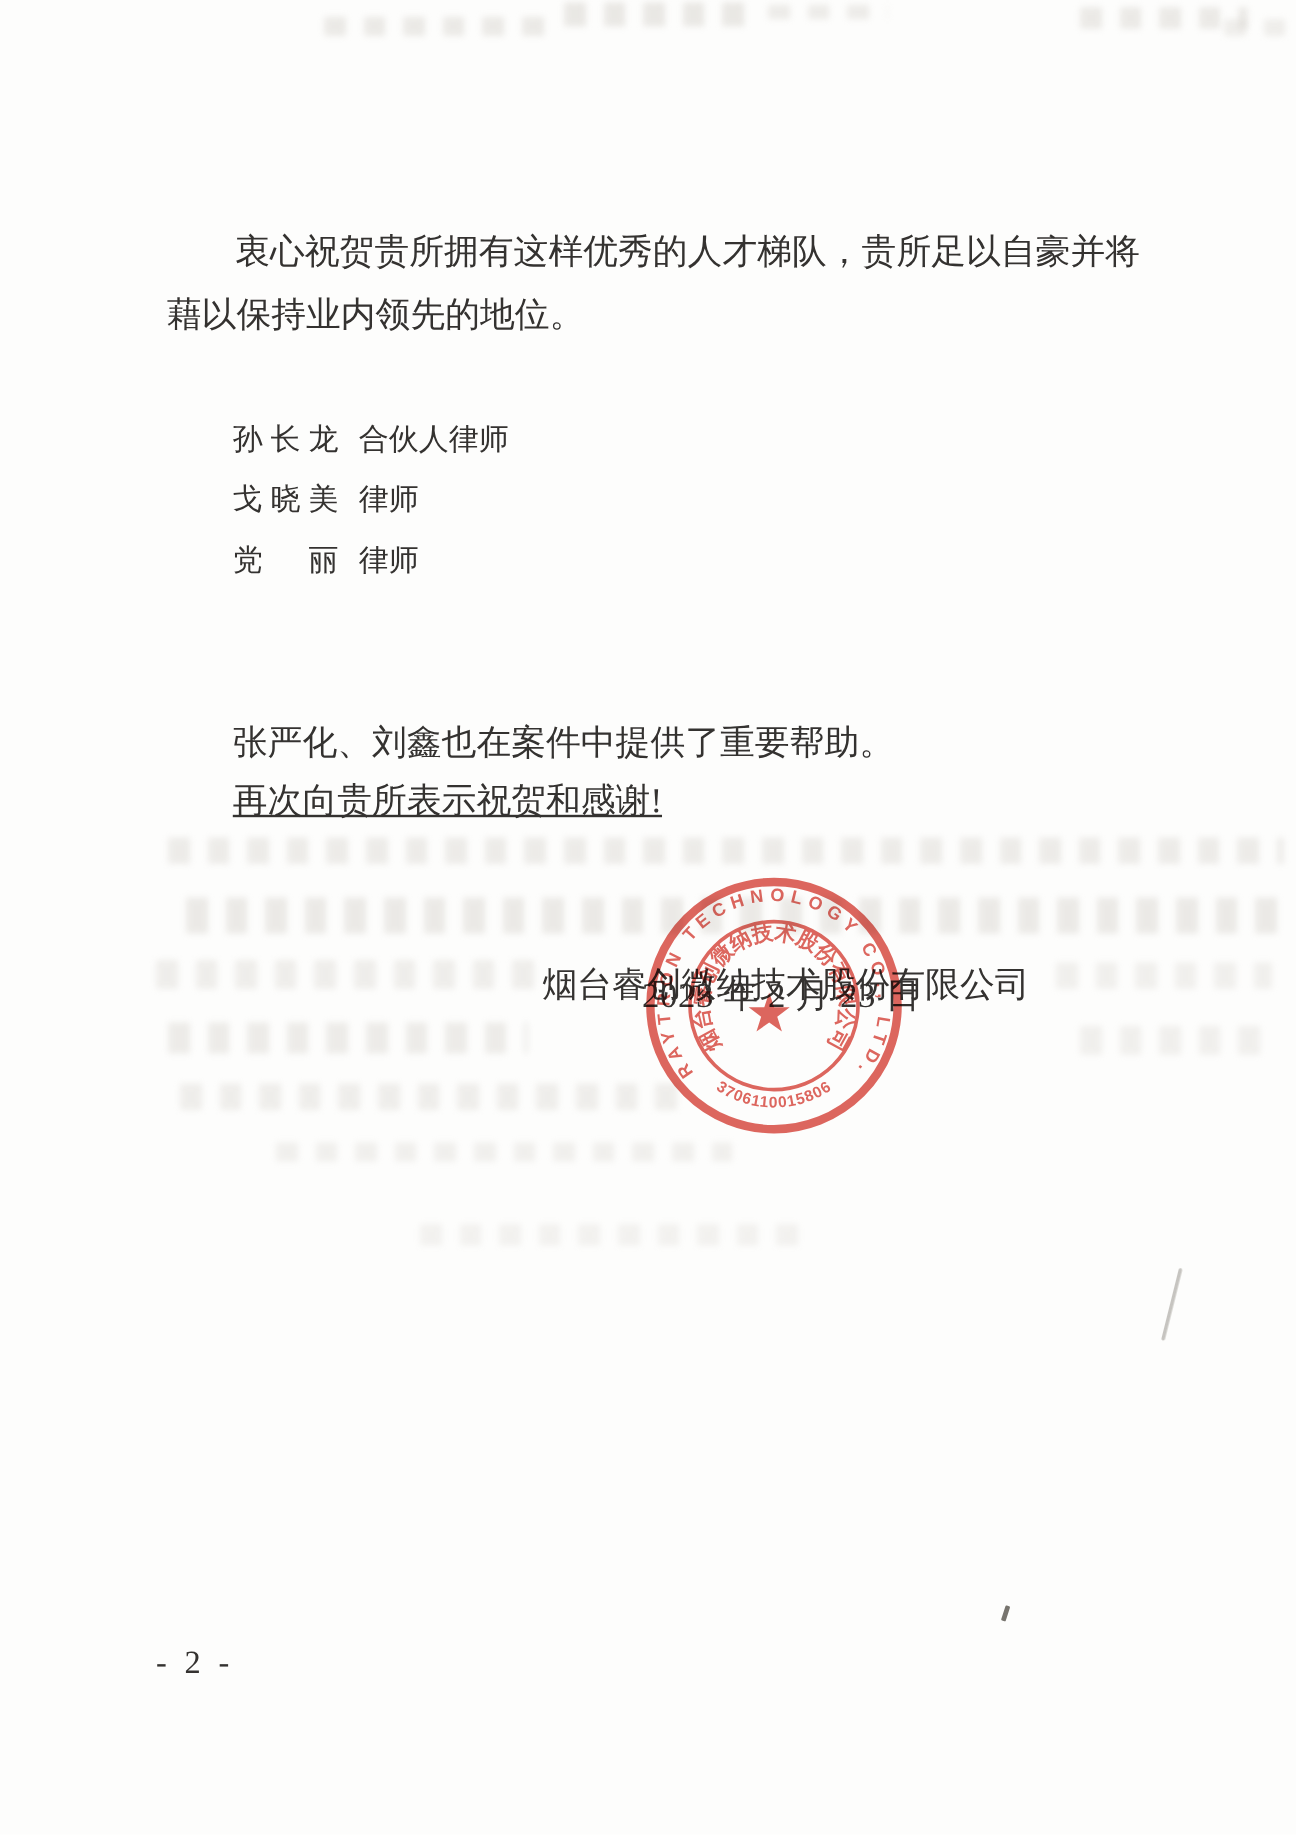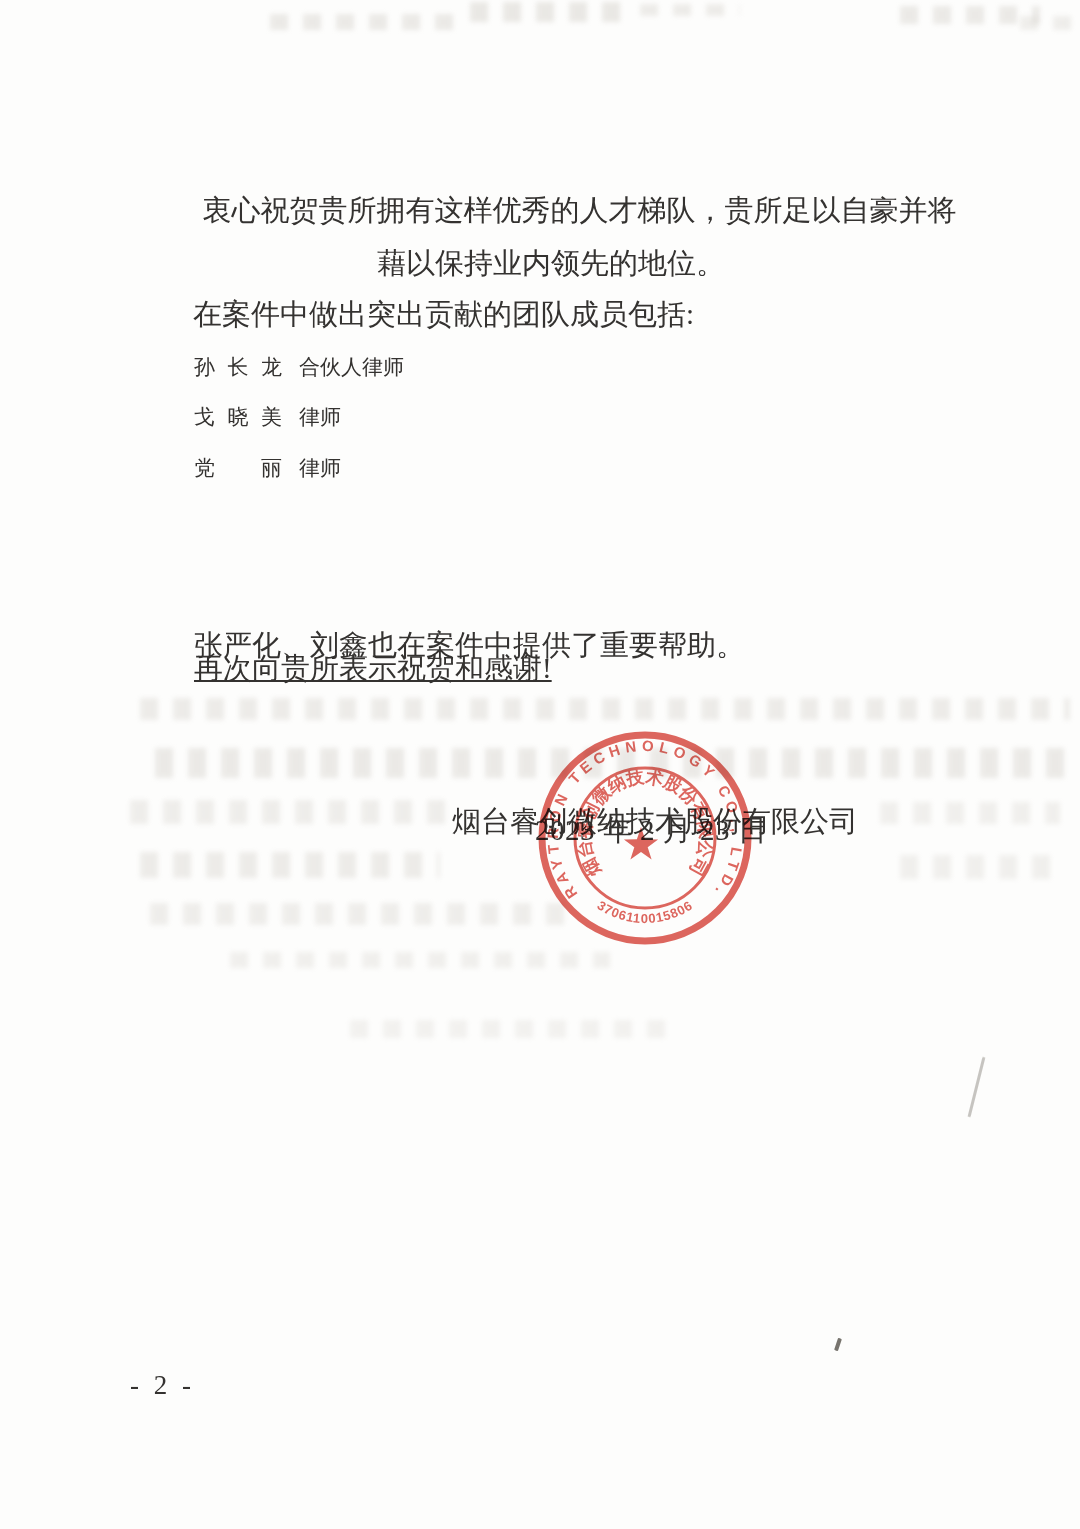--- a/index.html
+++ b/index.html
@@ -17,31 +17,30 @@
   }
   .line {
     position: absolute; margin: 0;
     font-size: 29px; line-height: 30px;
     white-space: nowrap;
   }
   .intro {
     left: 139px; top: 184px; width: 824px;
     white-space: normal; text-indent: 57px;
     line-height: 53px;
-    text-align: center;
   }
   .team-heading { left: 193px; top: 299px; }
-  .members { position: absolute; left: 194px; top: 342px; font-size: 21px; }
+  .members { position: absolute; left: 194px; top: 342px; font-size: 25px; }
   .member-row { height: 50.4px; line-height: 50.4px; white-space: nowrap; }
   .member-name {
     display: inline-block; width: 88px;
     text-align: justify; text-align-last: justify;
   }
   .member-title { margin-left: 17px; }
-  .helpers  { left: 194px; top: 604px; margin-top: 26px; }
+  .helpers  { left: 194px; top: 604px; }
   .closing  { left: 194px; top: 653px; text-decoration: underline; }
   .company  { left: 452px; top: 806px; }
   .date     { left: 535px; top: 815px; letter-spacing: 0.5px; }
   .page-num { left: 130px; top: 1370px; font-size: 27px; letter-spacing: 4px; }
 
   
   .stamp {
     position: absolute; left: 515px; top: 708px;
     width: 260px; height: 260px;
     mix-blend-mode: multiply; opacity: 0.85;
@@ -78,21 +77,20 @@
   <div class="ghost" style="left:130px; top:800px; width:320px; height:24px; opacity:.4;"></div>
   <div class="ghost" style="left:880px; top:802px; width:180px; height:22px; opacity:.35;"></div>
   <div class="ghost" style="left:140px; top:852px; width:300px; height:26px; opacity:.45;"></div>
   <div class="ghost" style="left:900px; top:855px; width:160px; height:24px; opacity:.35;"></div>
   <div class="ghost" style="left:150px; top:903px; width:420px; height:22px; opacity:.4;"></div>
   <div class="ghost" style="left:230px; top:952px; width:380px; height:16px; opacity:.35;"></div>
   <div class="ghost" style="left:350px; top:1020px; width:330px; height:18px; opacity:.3;"></div>
 
   <p class="line intro">衷心祝贺贵所拥有这样优秀的人才梯队，贵所足以自豪并将藉以保持业内领先的地位。</p>
 
-  <p class="line team-heading">在案件中做出突出贡献的团队成员包括:</p>
 
   <div class="members">
     <div class="member-row">
       <span class="member-name">孙长龙</span><span class="member-title">合伙人律师</span>
     </div>
     <div class="member-row">
       <span class="member-name">戈晓美</span><span class="member-title">律师</span>
     </div>
     <div class="member-row">
       <span class="member-name">党丽</span><span class="member-title">律师</span>

